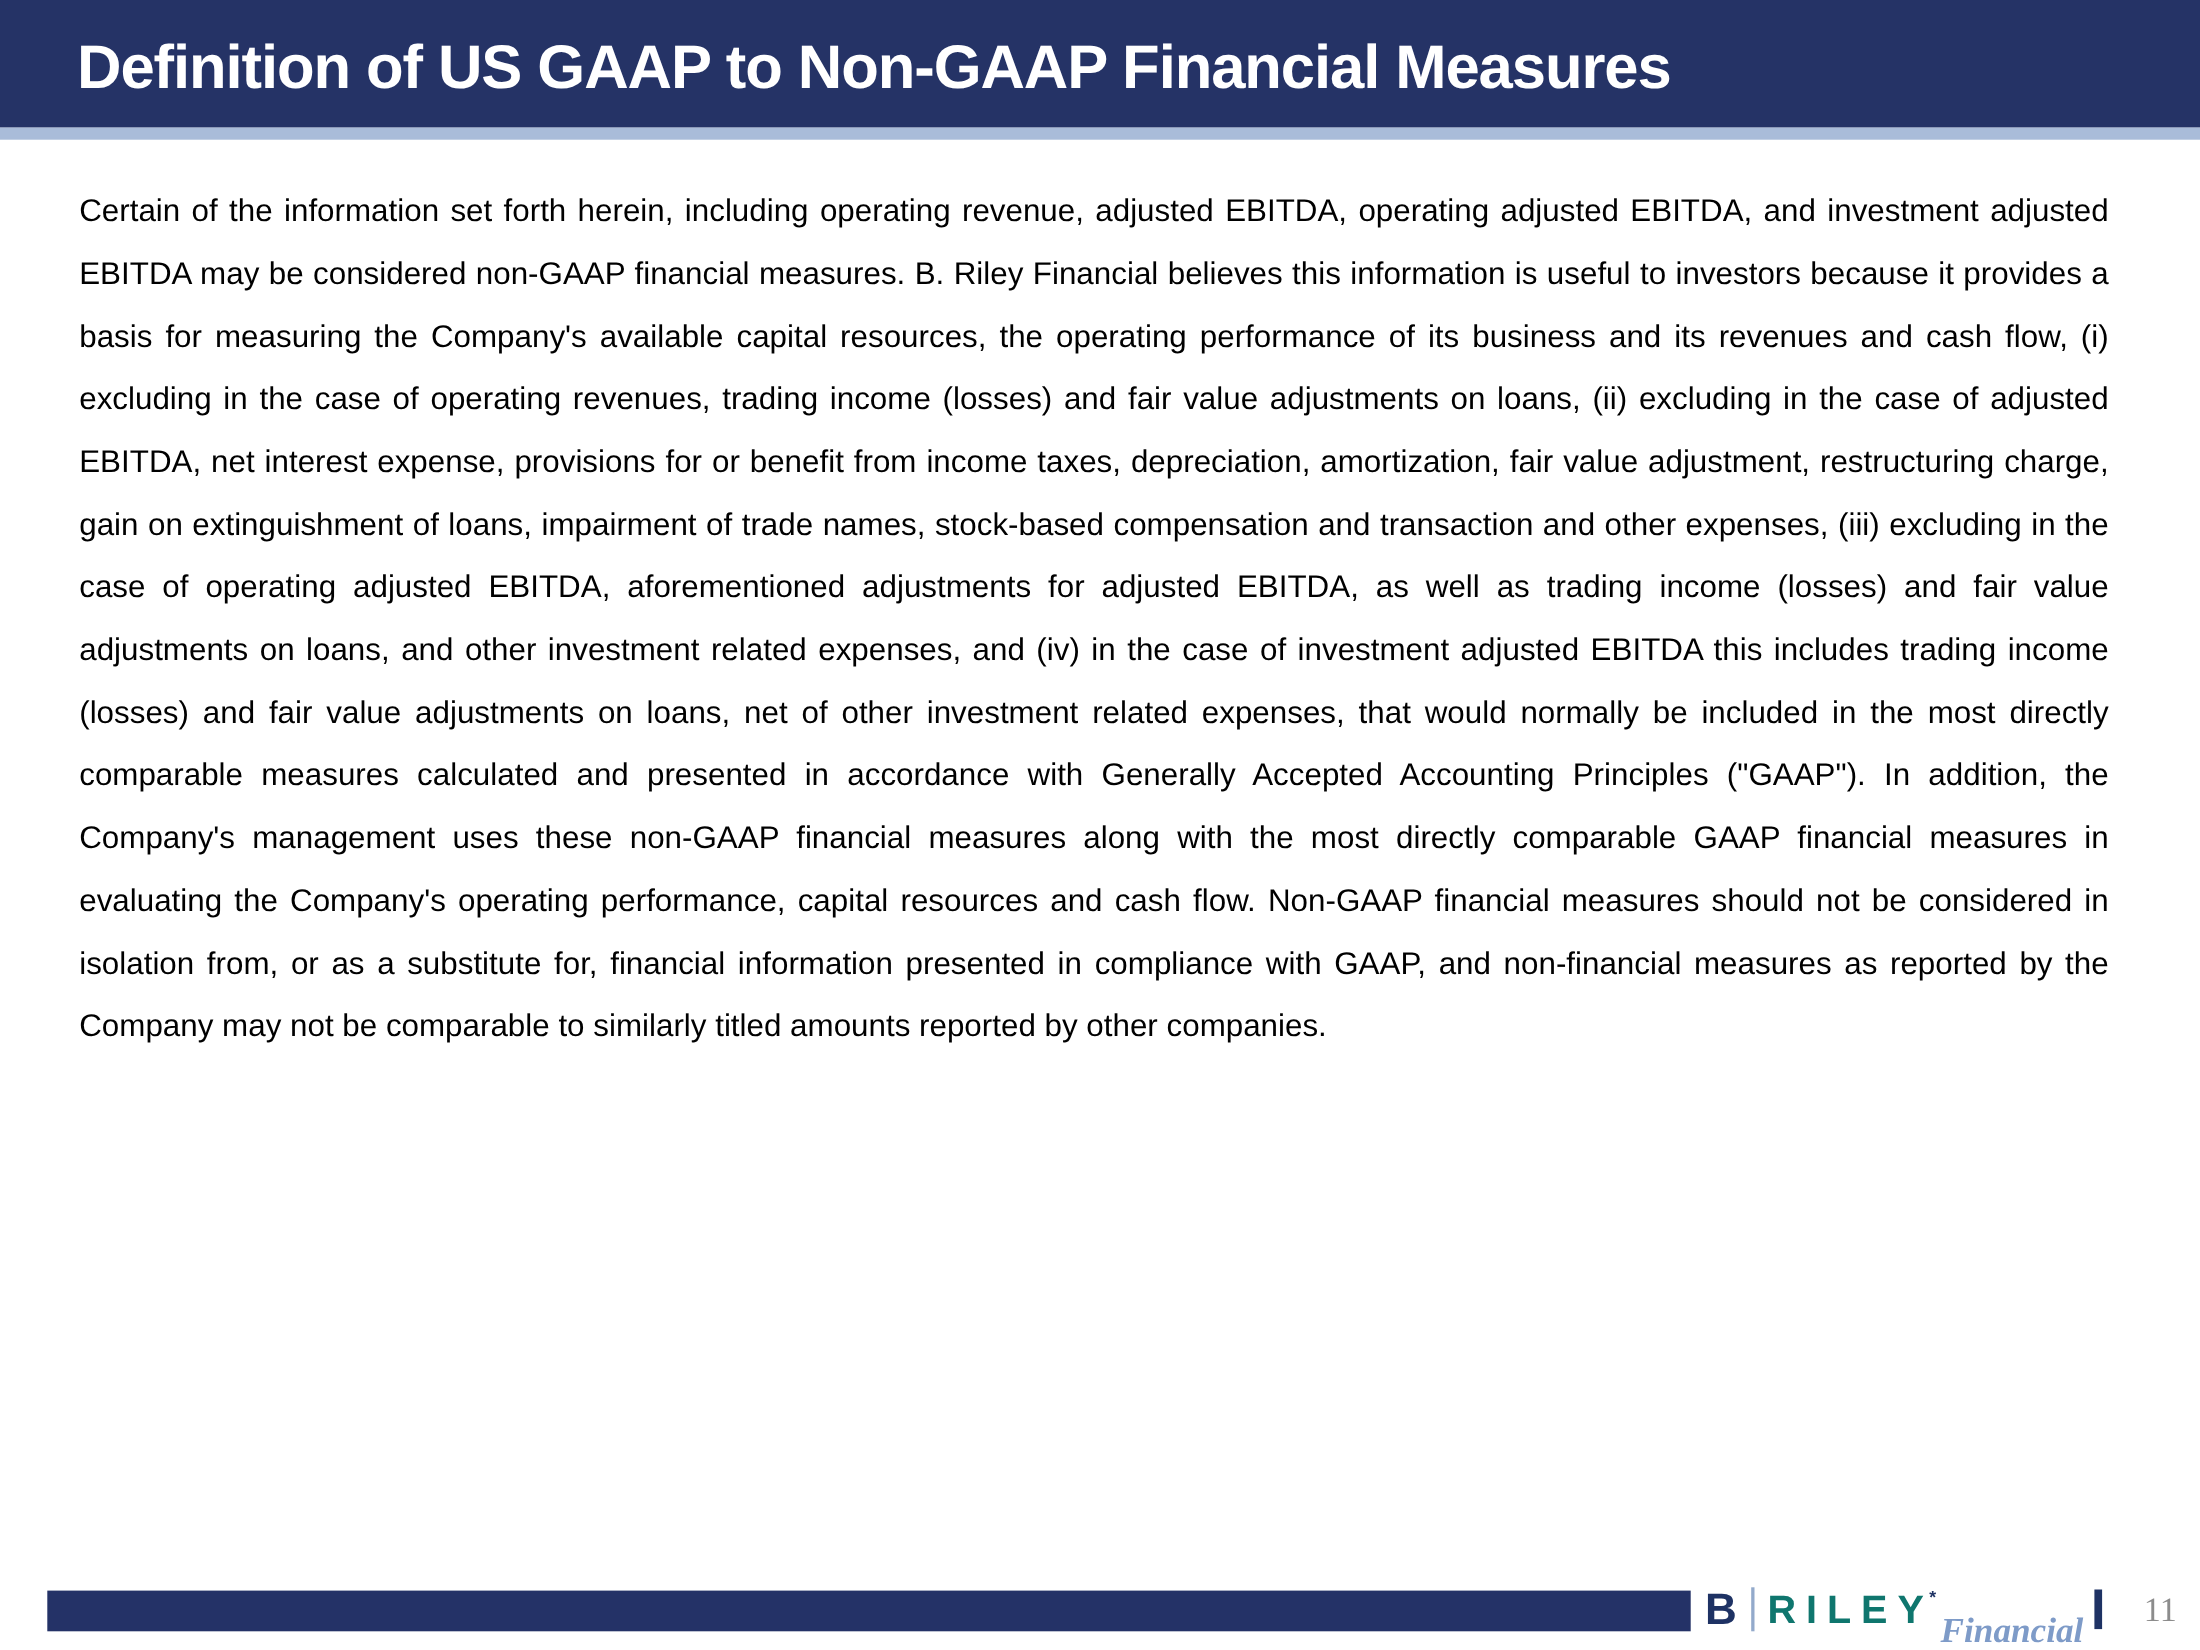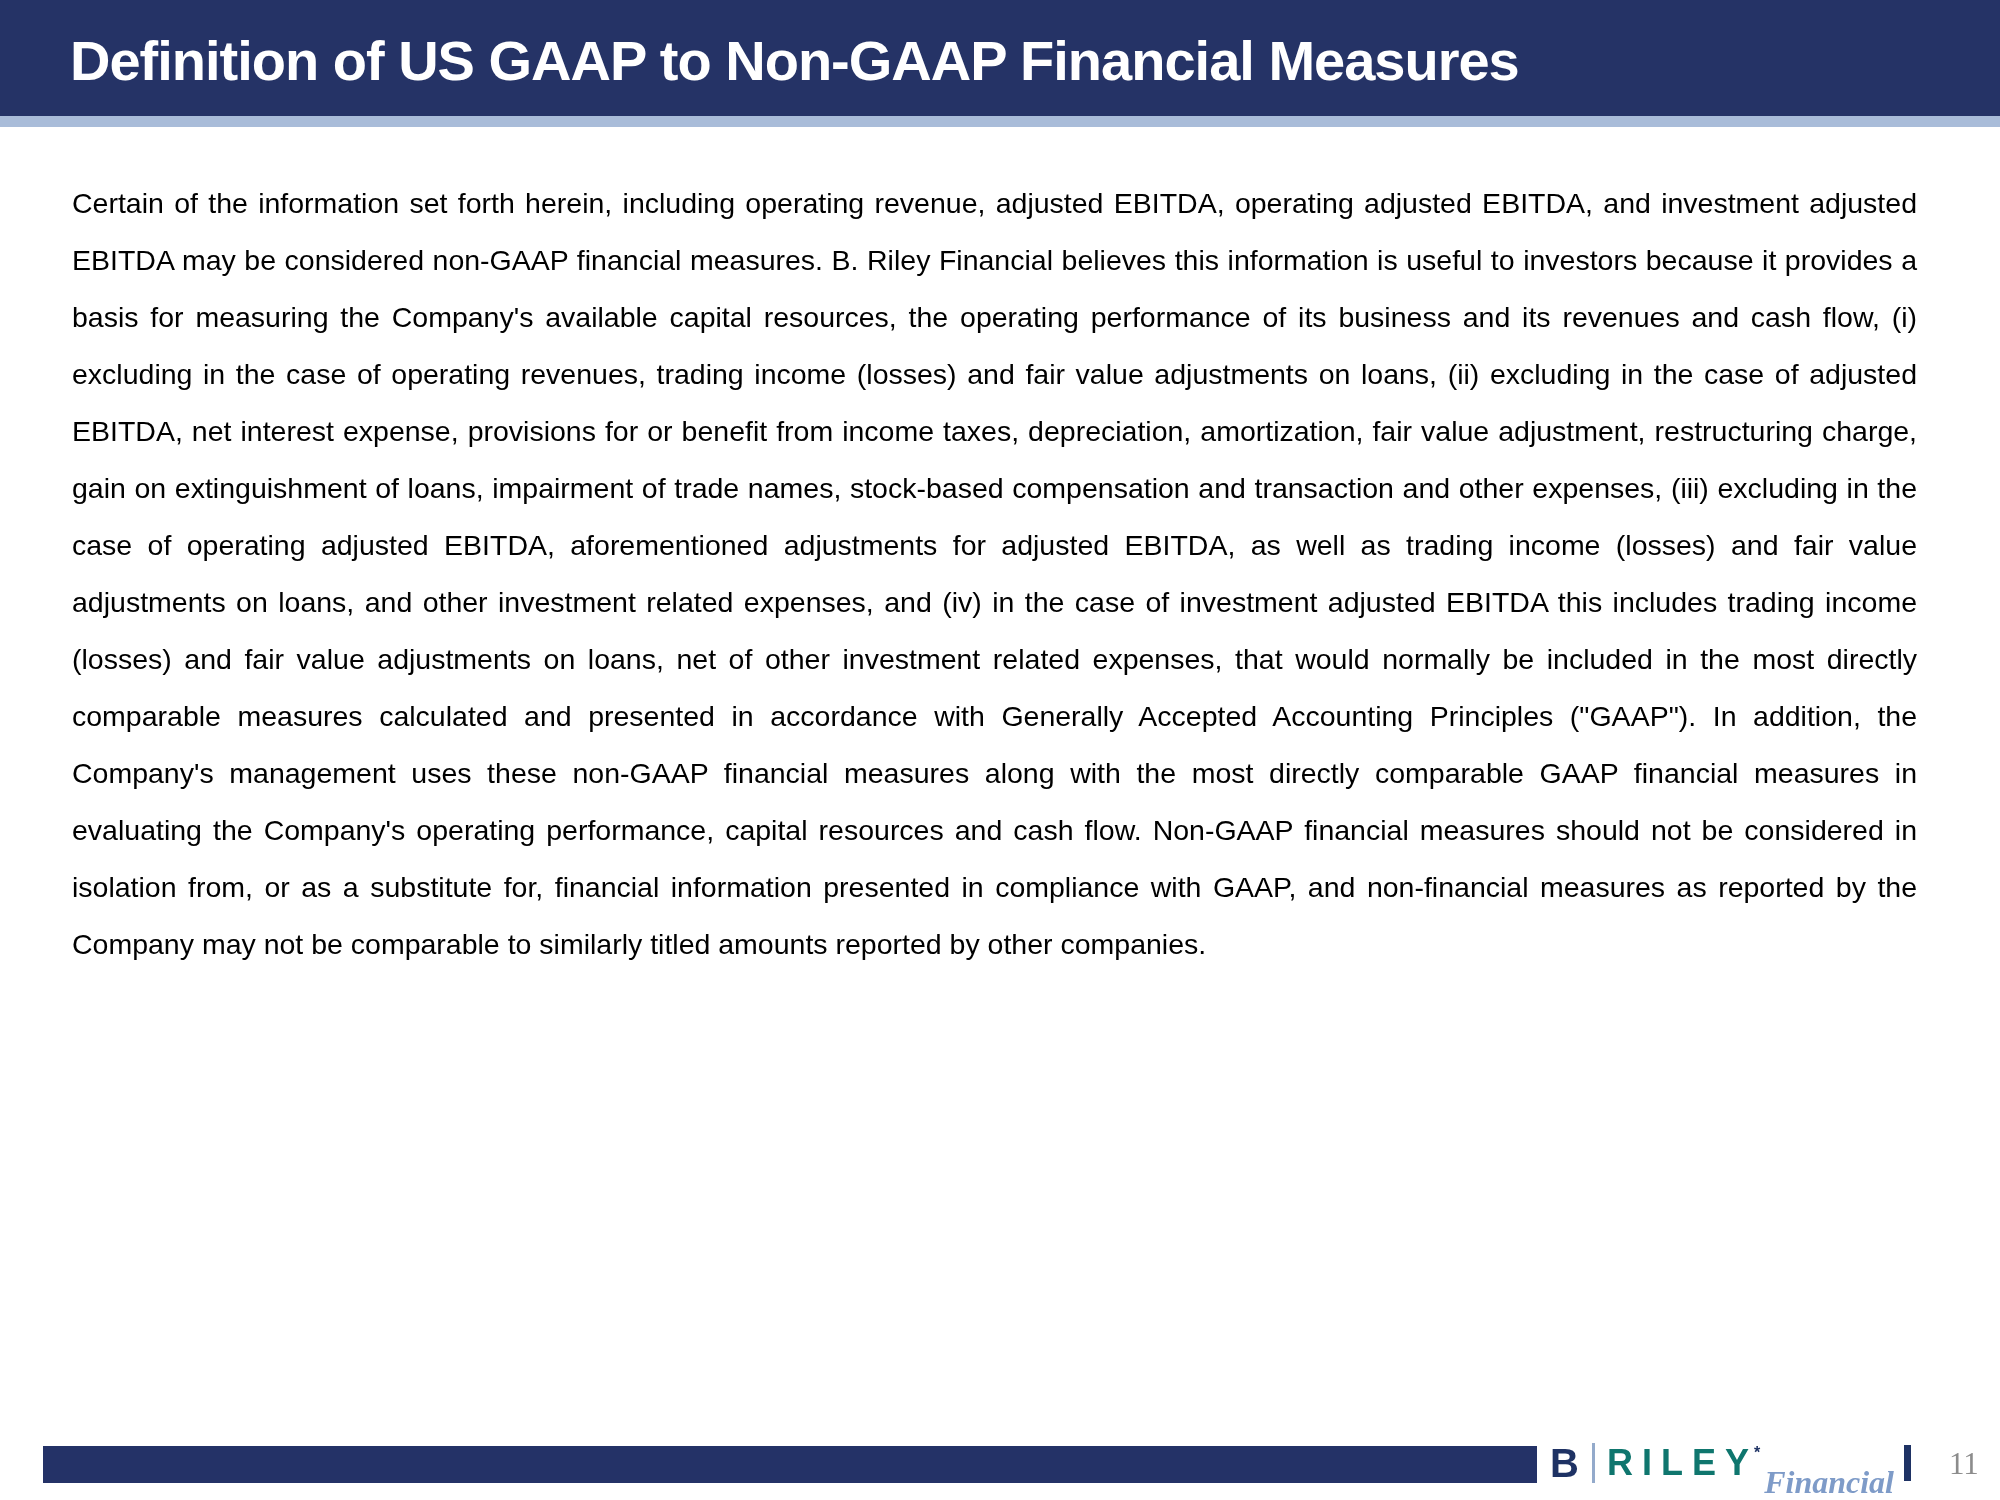--- a/index.html
+++ b/index.html
@@ -33,21 +33,21 @@
     color: #ffffff;
     font-size: 56px;
     font-weight: bold;
     letter-spacing: -1px;
     white-space: nowrap;
   }
 
   
   .body-text {
     position: absolute;
-    top: 175px; left: 72px;
+    top: 164px; left: 72px;
     width: 1845px;
     color: #000000;
     font-size: 28.5px;
     line-height: 57px;
     text-align: justify;
   }
 
   
   .footer {
     position: absolute;

